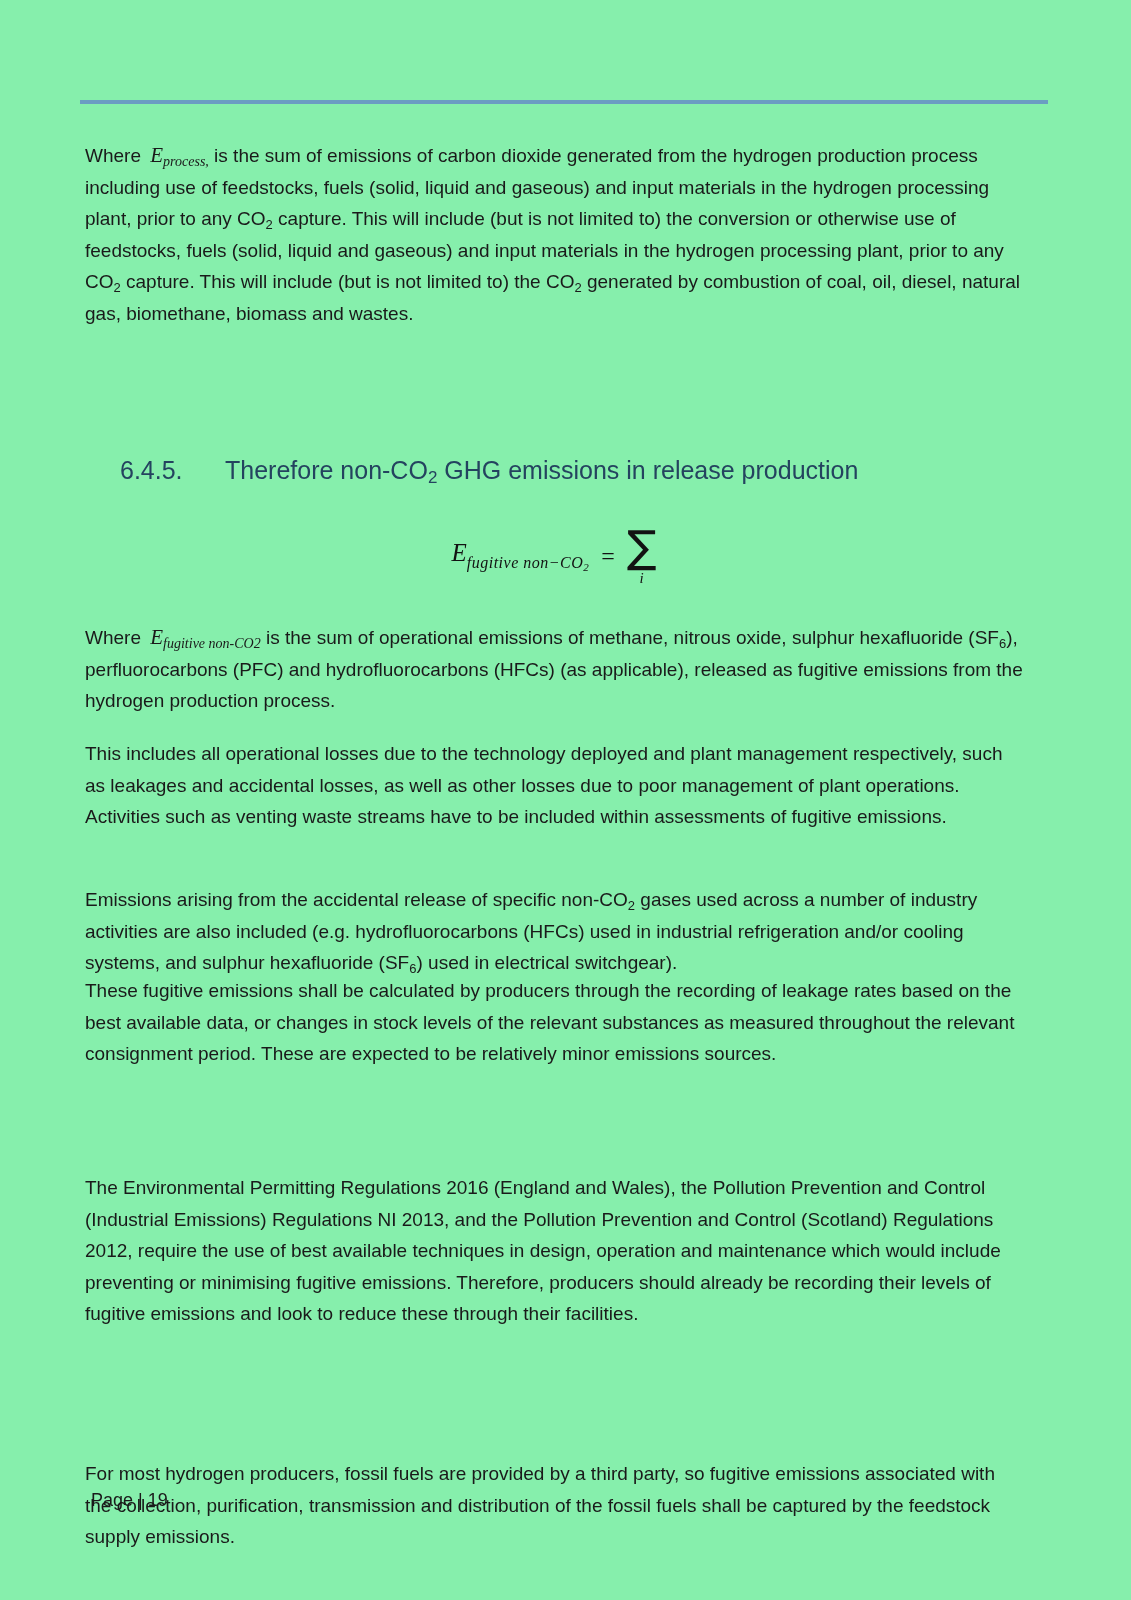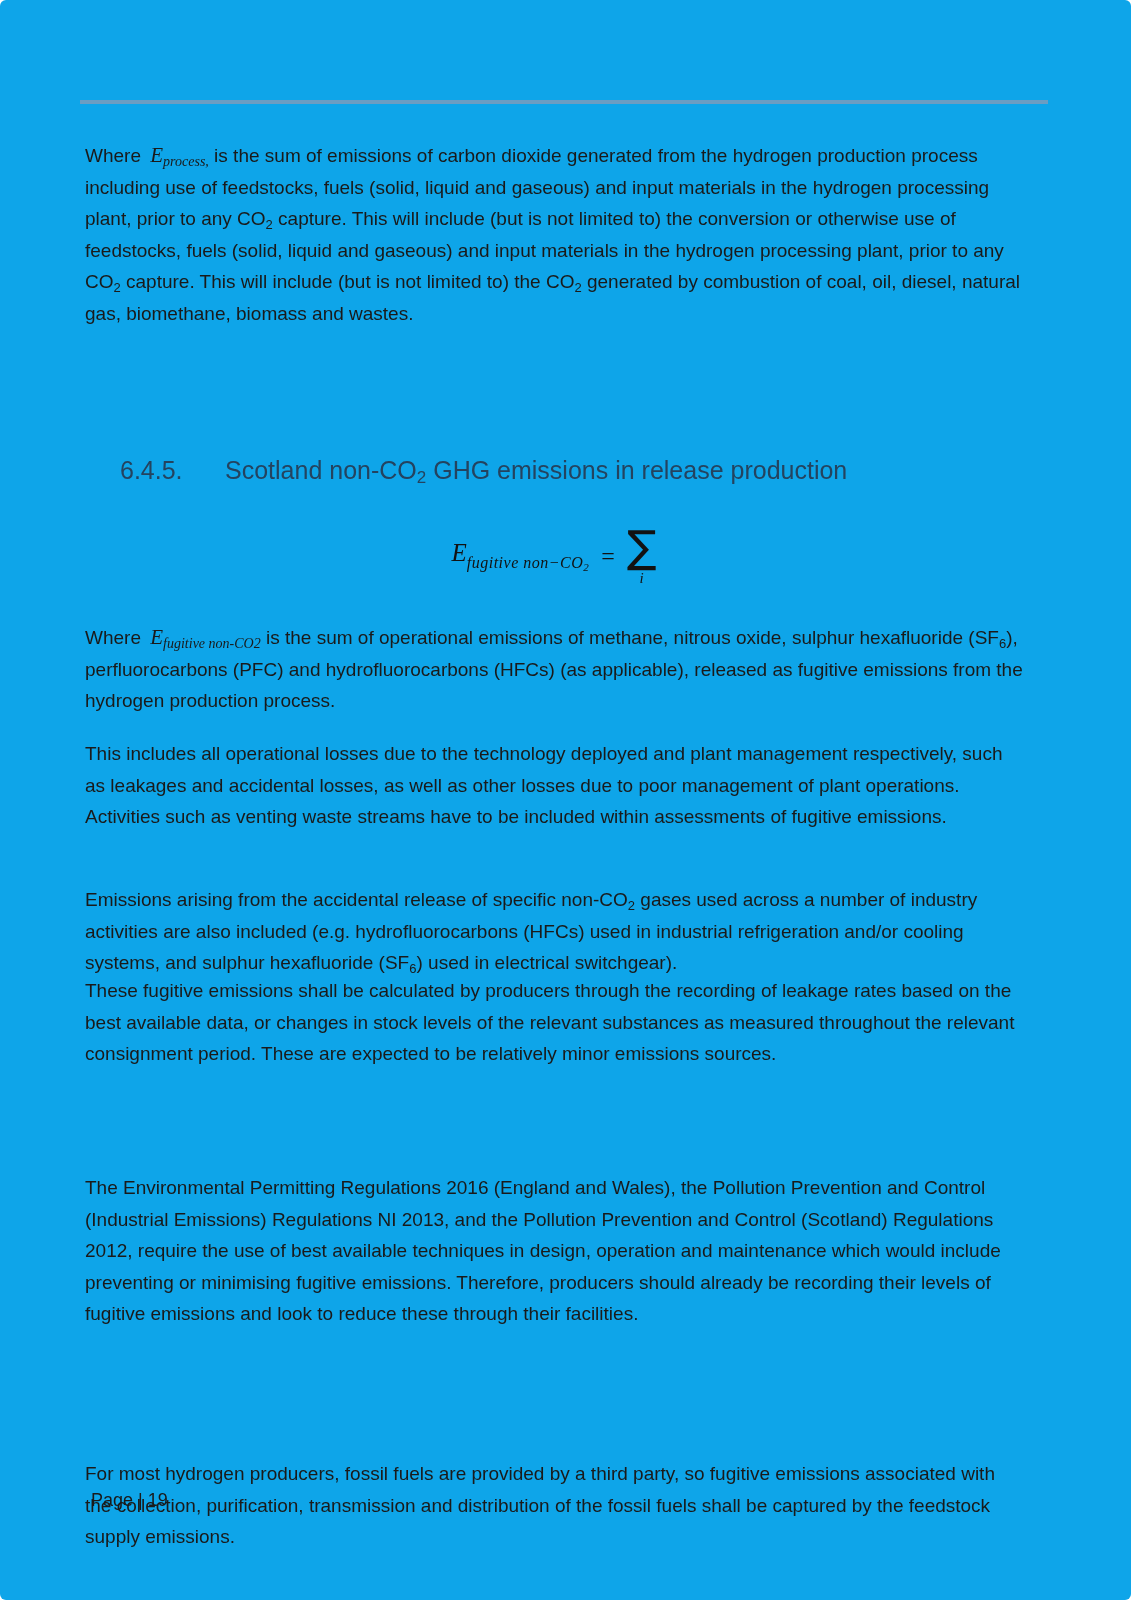--- a/index.html
+++ b/index.html
@@ -4,25 +4,24 @@
 <style>
   html, body {
     margin: 0;
     padding: 0;
     background: #ffffff;
   }
   .page {
     position: relative;
     width: 1131px;
     height: 1600px;
-    background: #0ea5e9;
+    background: #86efac;
     font-family: "Liberation Sans", sans-serif;
     color: #1a1a1a;
     overflow: hidden;
-    border-radius: 6px;
   }
   .top-rule {
     position: absolute;
     left: 80px;
     top: 100px;
     width: 968px;
     height: 4px;
     background: #6b9dc2;
   }
   .para {
@@ -134,21 +133,21 @@
 </style>
 </head>
 <body>
 
 <div class="page">
 
   <div class="top-rule"></div>
 
   <p class="para" style="top:140px;"><span class="run-t">Where </span><span class="run-mv">E</span><span class="run-ms">process,</span><span class="run-t"> is the sum of emissions of carbon dioxide generated from the hydrogen production process including use of feedstocks, fuels (solid, liquid and gaseous) and input materials in the hydrogen processing plant, prior to any CO</span><span class="run-sub">2</span><span class="run-t"> capture. This will include (but is not limited to) the conversion or otherwise use of feedstocks, fuels (solid, liquid and gaseous) and input materials in the hydrogen processing plant, prior to any CO</span><span class="run-sub">2</span><span class="run-t"> capture. This will include (but is not limited to) the CO</span><span class="run-sub">2</span><span class="run-t"> generated by combustion of coal, oil, diesel, natural gas, biomethane, biomass and wastes.</span></p>
 
-  <h2 class="heading"><span class="h-num">6.4.5.</span><span class="h-text"><span class="run-t">Scotland non-CO</span><span class="run-sub">2</span><span class="run-t"> GHG emissions in release production</span></span></h2>
+  <h2 class="heading"><span class="h-num">6.4.5.</span><span class="h-text"><span class="run-t">Therefore non-CO</span><span class="run-sub">2</span><span class="run-t"> GHG emissions in release production</span></span></h2>
 
   <div class="formula">
     <span class="f-term"><span class="f-var">E</span><span class="f-sub"><span>fugitive non−CO</span><span class="f-subsub">2</span></span></span>
     <span class="f-eq">=</span>
     <span class="f-sum">
       <span class="f-sigma">∑</span>
       <span class="f-sumidx">i</span>
     </span>
   </div>
 

